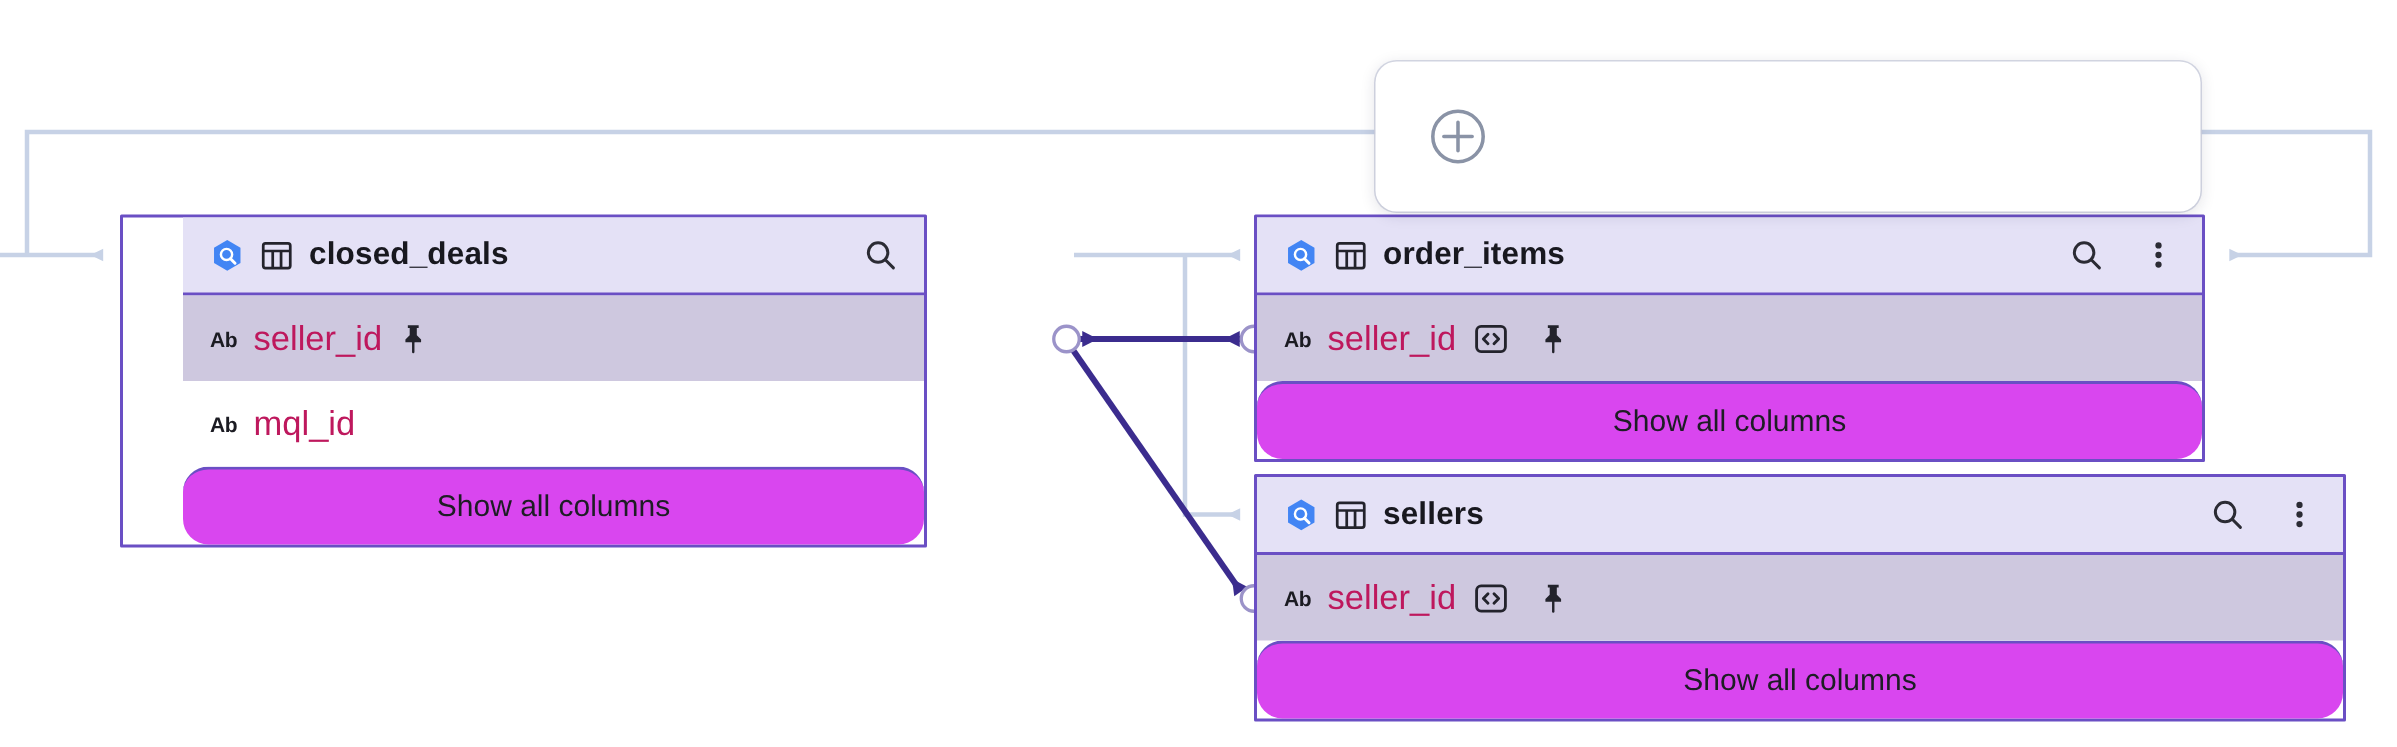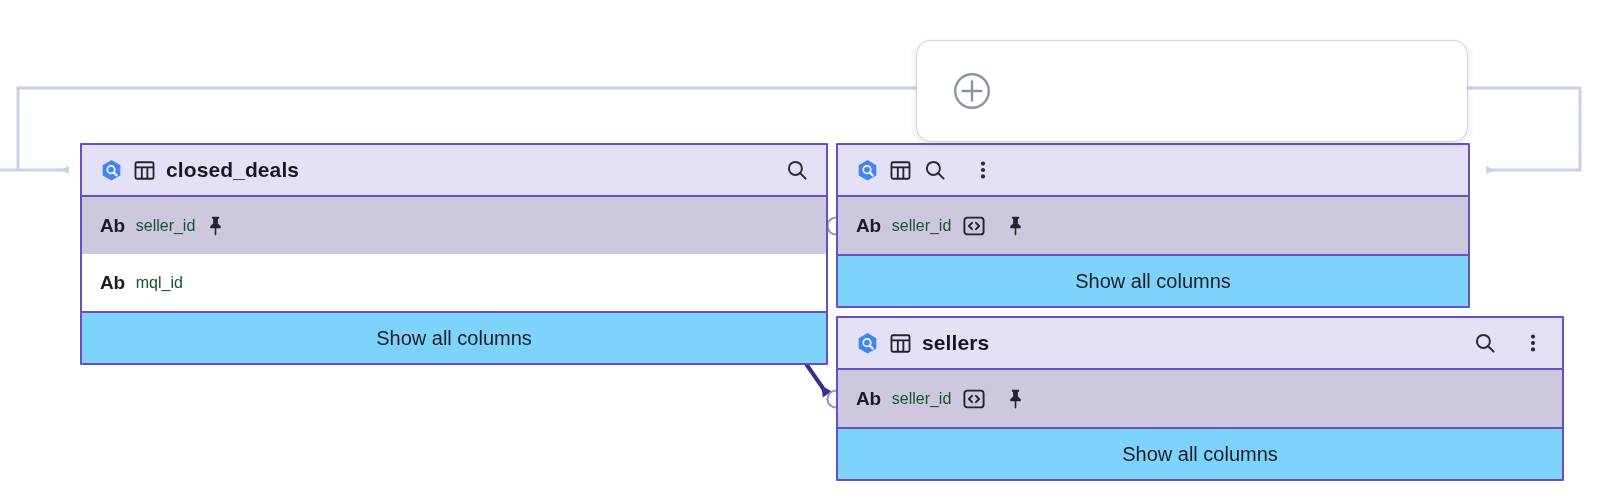--- a/index.html
+++ b/index.html
@@ -44,37 +44,38 @@
   .col-row{
     box-sizing:border-box;
     height:57px;
     display:flex;align-items:center;
     padding:0 18px;
     gap:11px;
     background:#ffffff;
   }
   .col-row.sel{background:#CEC8DF;}
   .ab-icon{
-    font-size:19px;font-weight:bold;color:#1b1b22;
+    font-size:14px;font-weight:bold;color:#1b1b22;
     letter-spacing:-.3px;line-height:1;
     flex:0 0 auto;
   }
-  .col-name{font-size:16px;color:#14532d;white-space:nowrap;flex:0 0 auto;}
+  .col-name{font-size:23px;color:#be185d;white-space:nowrap;flex:0 0 auto;}
   .code-icon{width:24px;height:24px;flex:0 0 auto;display:block;}
   .pin-icon{width:19px;height:21px;flex:0 0 auto;display:block;}
 
   
   .tbl-foot{
     box-sizing:border-box;
     height:52px;
     border-top:2px solid #6A4FC4;
-    background:#7dd3fc;
+    background:#d946ef;
     display:flex;align-items:center;justify-content:center;
     font-size:20px;color:#1d1d24;
     cursor:pointer;
+    border-radius:17px;
   }
 
   
   .tooltip{
     position:absolute;
     left:917px;top:41px;
     width:550px;height:100px;
     box-sizing:border-box;
     background:#ffffff;
     border-radius:14px;
@@ -123,21 +124,21 @@
       <path d="M713,230 L827,394" marker-end="url(#arrD)"></path>
     </g>
 
     <g>
       <circle cx="711" cy="226" r="8.5" fill="#ffffff" stroke="#9B93C9" stroke-width="2.2"></circle>
       <circle cx="836" cy="226" r="8.5" fill="#ffffff" stroke="#9B93C9" stroke-width="2.2"></circle>
       <circle cx="836" cy="399" r="8.5" fill="#ffffff" stroke="#9B93C9" stroke-width="2.2"></circle>
     </g>
   </svg>
 
-  <div class="tbl" style="left:80px;top:143px;width:748px;">
+  <div class="tbl" style="left:80px;top:143px;width:538px;padding-left:40px;">
     <div class="tbl-head">
       <svg class="bq-icon" viewBox="0 0 24 24">
         <path d="M12 1.1 L21.2 6.4 L21.2 17.1 L12 22.4 L2.8 17.1 L2.8 6.4 Z" fill="#4285F4"></path>
         <circle cx="11.5" cy="11.1" r="3.9" fill="none" stroke="#ffffff" stroke-width="1.7"></circle>
         <path d="M14.3 14.1 L17.4 17.2" stroke="#ffffff" stroke-width="2.1" stroke-linecap="round"></path>
       </svg>
       <svg class="grid-icon" viewBox="0 0 24 24">
         <rect x="2.6" y="3.4" width="18.8" height="17.2" rx="1.6" fill="none" stroke="#23232c" stroke-width="1.9"></rect>
         <path d="M2.6 8.7 H21.4" stroke="#23232c" stroke-width="1.9"></path>
         <path d="M9.2 8.7 V20.6 M15.0 8.7 V20.6" stroke="#23232c" stroke-width="1.9"></path>
@@ -173,20 +174,21 @@
       <svg class="bq-icon" viewBox="0 0 24 24">
         <path d="M12 1.1 L21.2 6.4 L21.2 17.1 L12 22.4 L2.8 17.1 L2.8 6.4 Z" fill="#4285F4"></path>
         <circle cx="11.5" cy="11.1" r="3.9" fill="none" stroke="#ffffff" stroke-width="1.7"></circle>
         <path d="M14.3 14.1 L17.4 17.2" stroke="#ffffff" stroke-width="2.1" stroke-linecap="round"></path>
       </svg>
       <svg class="grid-icon" viewBox="0 0 24 24">
         <rect x="2.6" y="3.4" width="18.8" height="17.2" rx="1.6" fill="none" stroke="#23232c" stroke-width="1.9"></rect>
         <path d="M2.6 8.7 H21.4" stroke="#23232c" stroke-width="1.9"></path>
         <path d="M9.2 8.7 V20.6 M15.0 8.7 V20.6" stroke="#23232c" stroke-width="1.9"></path>
       </svg>
+      <span class="tbl-title">order_items</span>
       <span class="head-act">
         <svg width="24" height="24" viewBox="0 0 24 24">
           <circle cx="10.4" cy="10.4" r="6.5" fill="none" stroke="#2b2b34" stroke-width="2"></circle>
           <path d="M15.2 15.2 L20.6 20.6" stroke="#2b2b34" stroke-width="2" stroke-linecap="round"></path>
         </svg>
       </span>
       <span class="head-act" style="margin-left:12px;">
         <svg width="24" height="24" viewBox="0 0 24 24">
           <circle cx="12" cy="5.6" r="2.1" fill="#2b2b34"></circle>
           <circle cx="12" cy="12" r="2.1" fill="#2b2b34"></circle>

